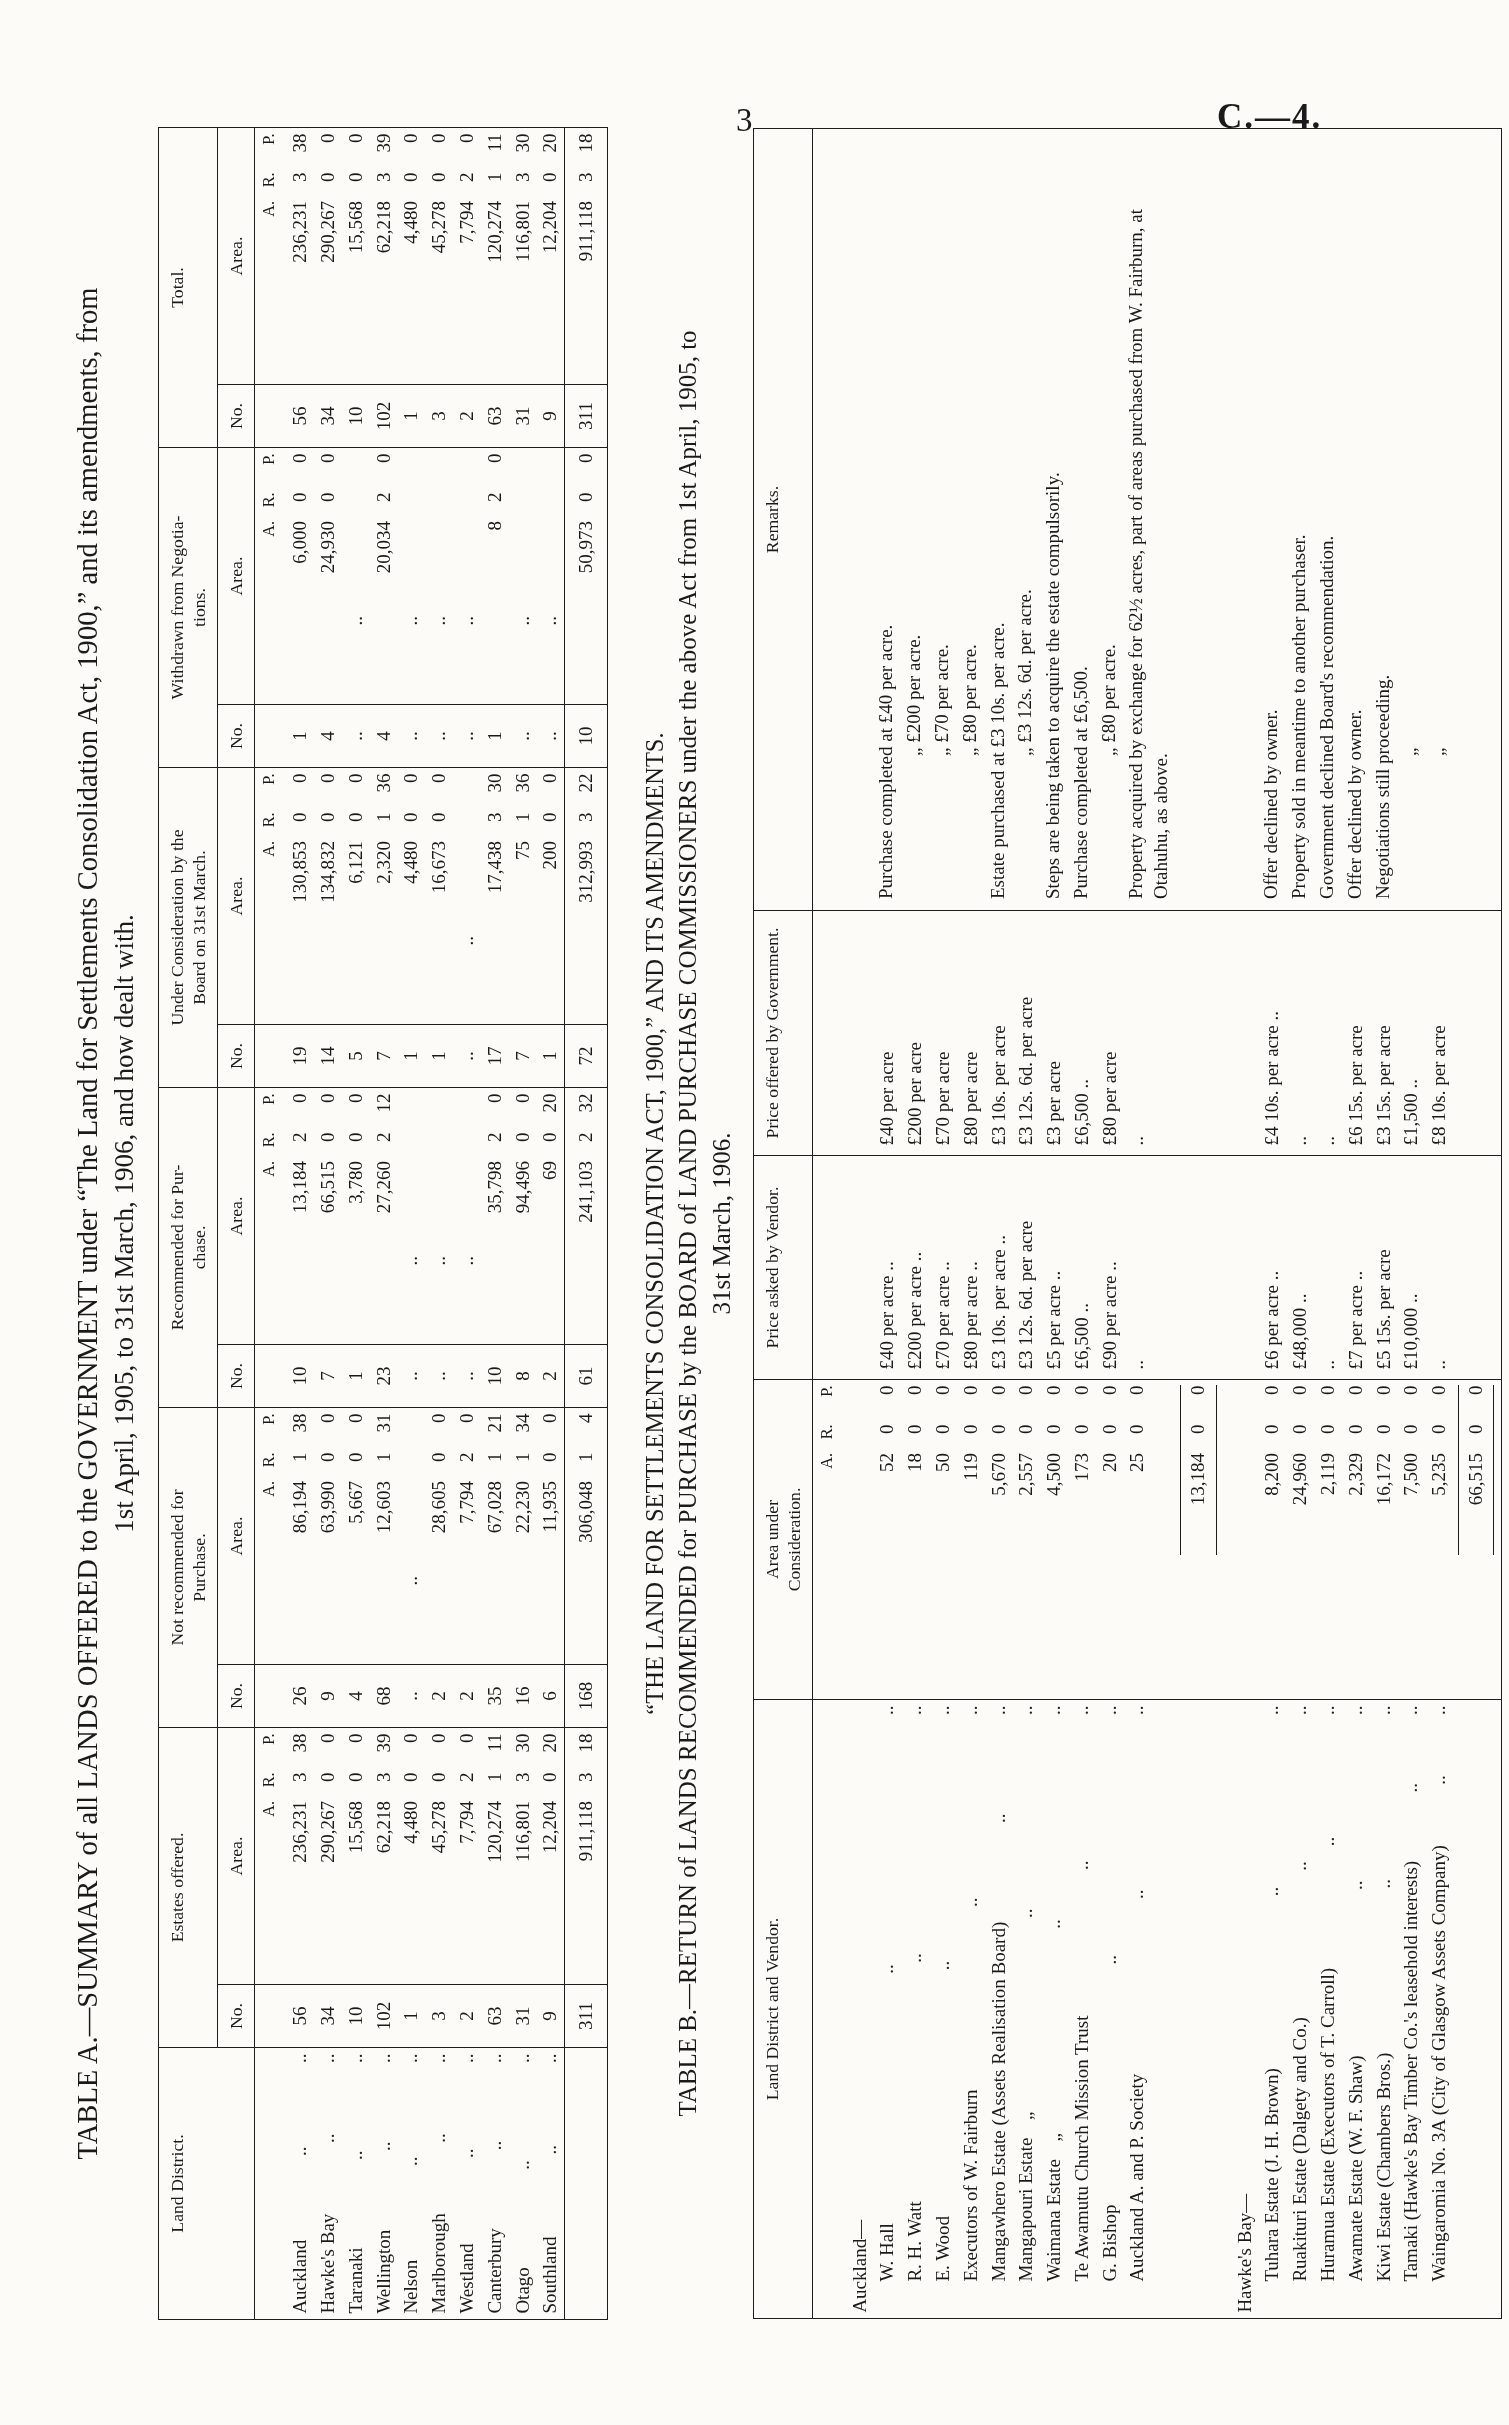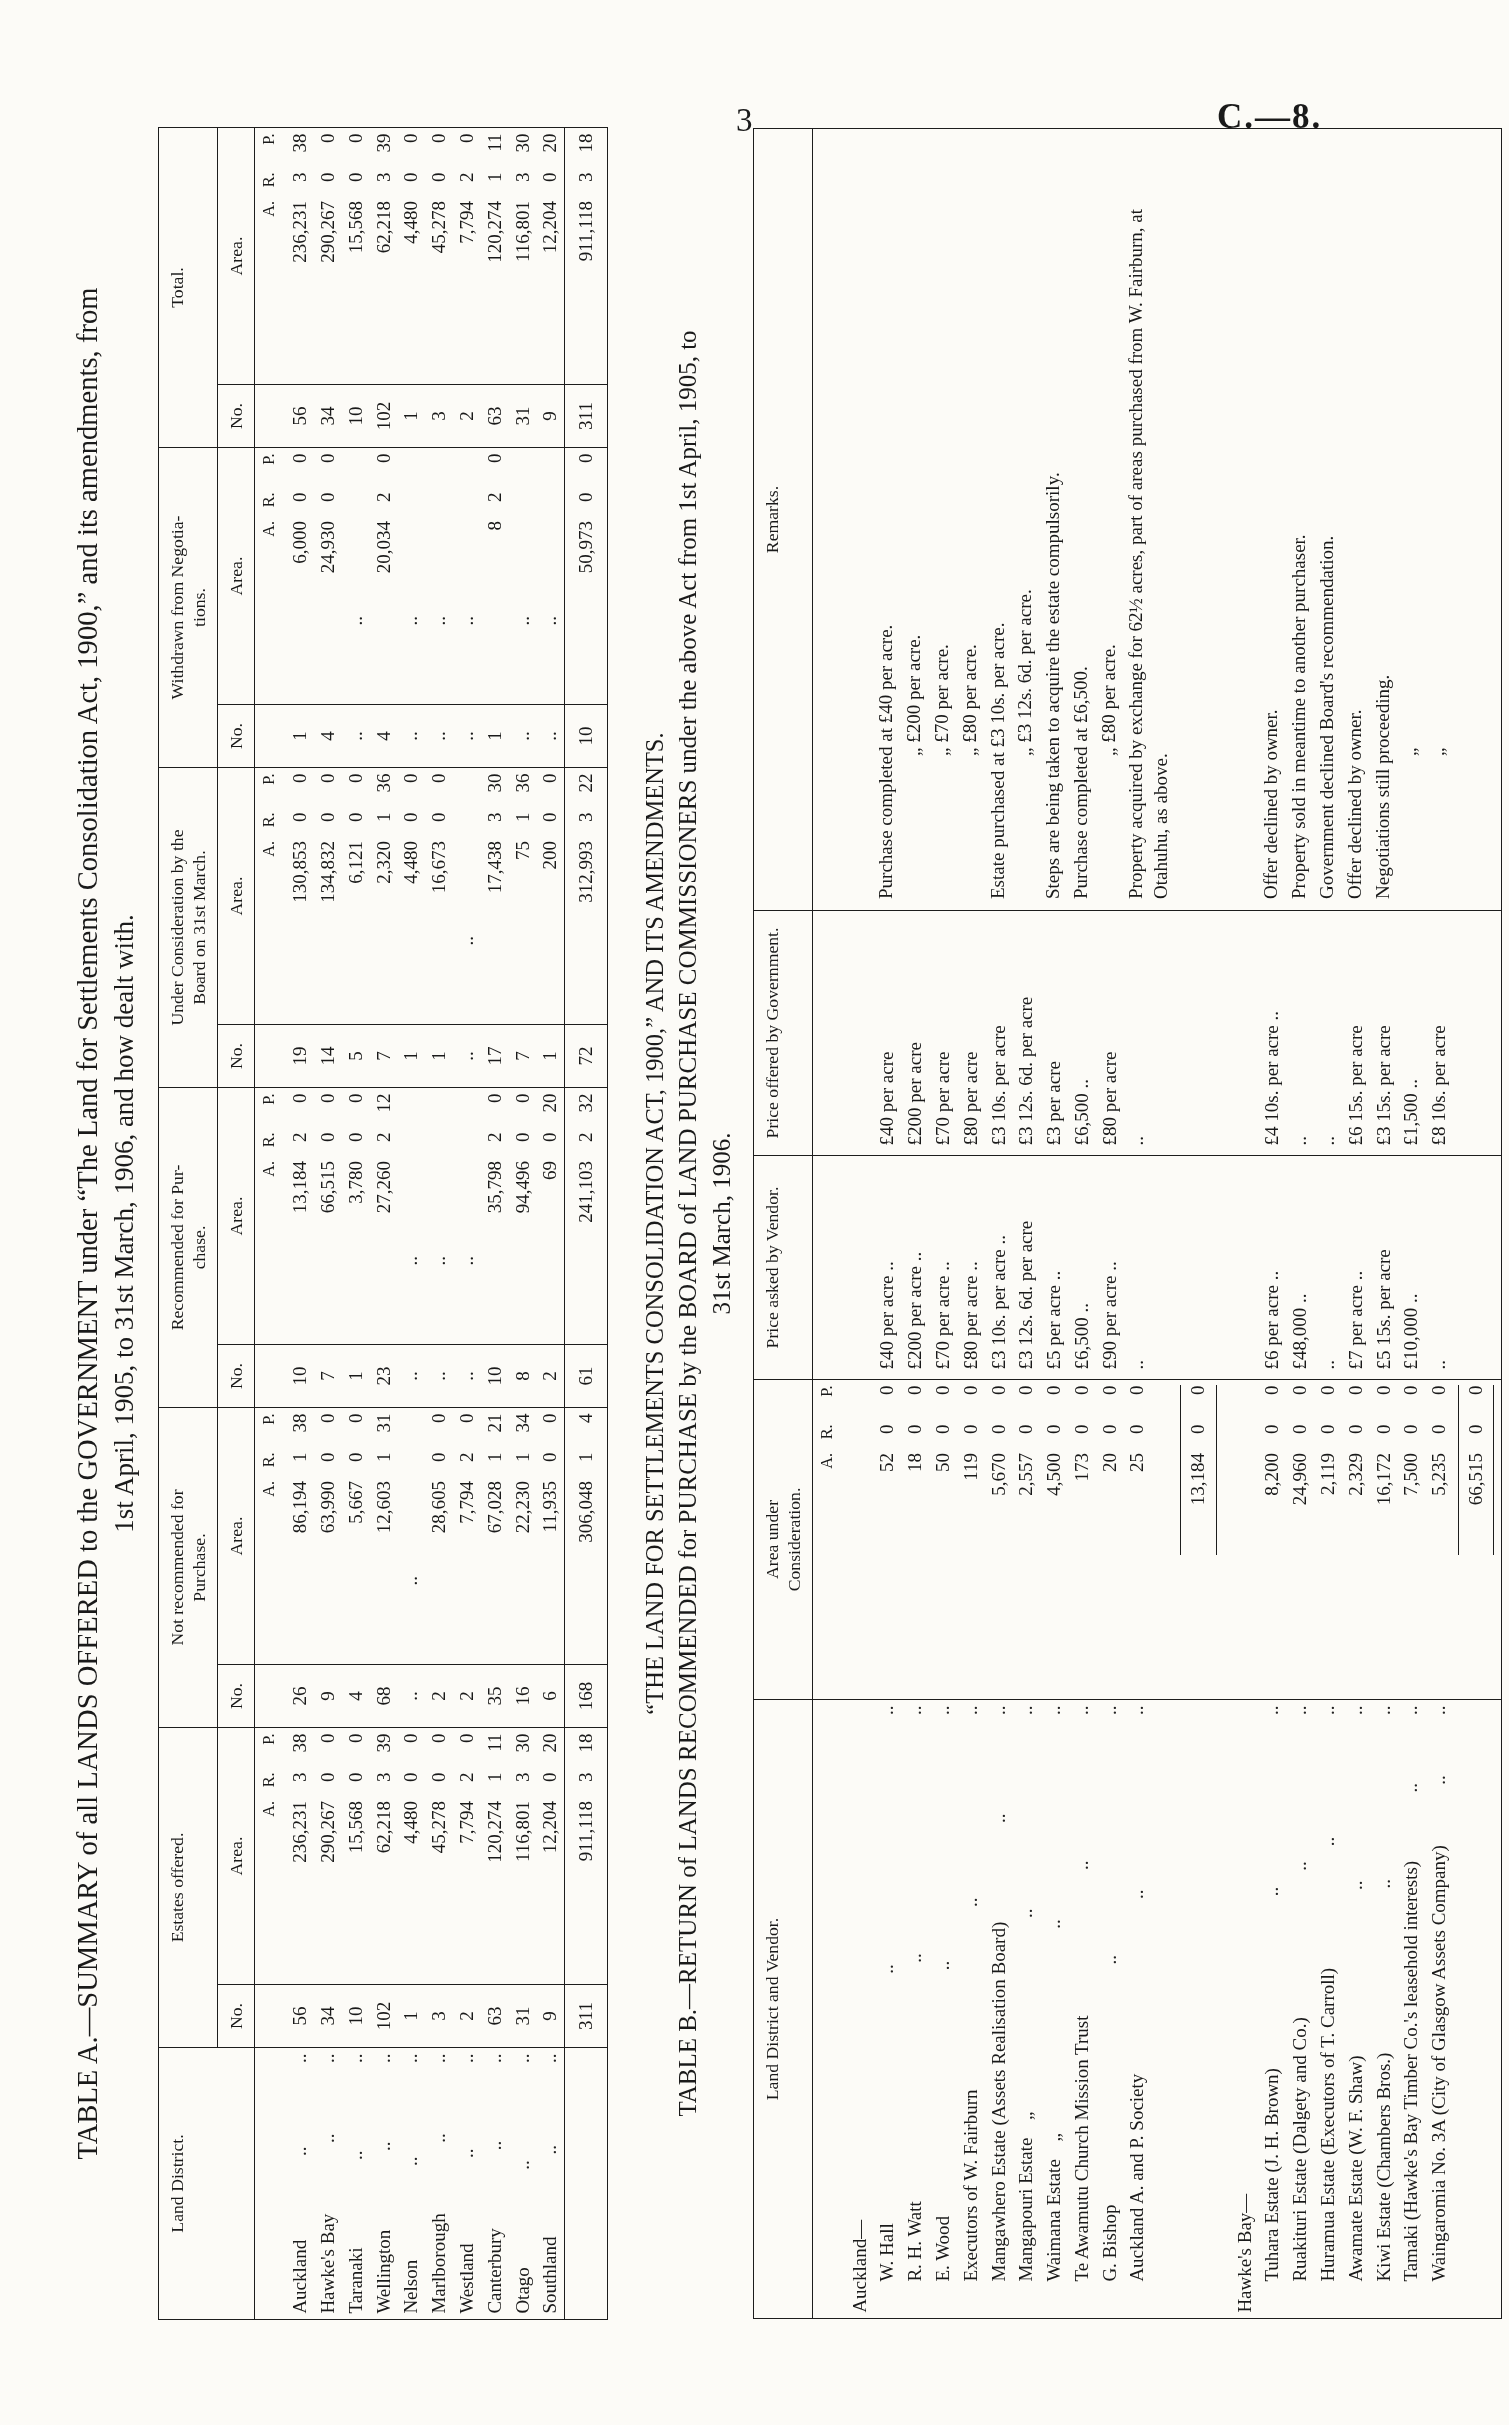--- a/index.html
+++ b/index.html
@@ -42,21 +42,21 @@
   .bheads{margin-top:30px;}
   .bq{text-align:center;font-size:24.5px;line-height:33px;margin:0;}
   .bt{text-align:center;font-size:25px;line-height:34px;margin:0;}
   #tableB{margin-top:13.6px;}
 </style>
 </head>
 <body>
 
 <div class="page">
   <div class="folio">3</div>
-  <div class="paper-ref">C.—8.</div>
+  <div class="paper-ref">C.—4.</div>
 
   <div class="rot">
     <div class="sheet">
 
       <p class="t1">TABLE A.—SUMMARY of all LANDS OFFERED to the GOVERNMENT under “The Land for Settlements Consolidation Act, 1900,” and its amendments, from</p>
       <p class="t2">1st April, 1905, to 31st March, 1906, and how dealt with.</p>
 
       <table id="tableA">
         <colgroup>
           <col style="width:272px">

